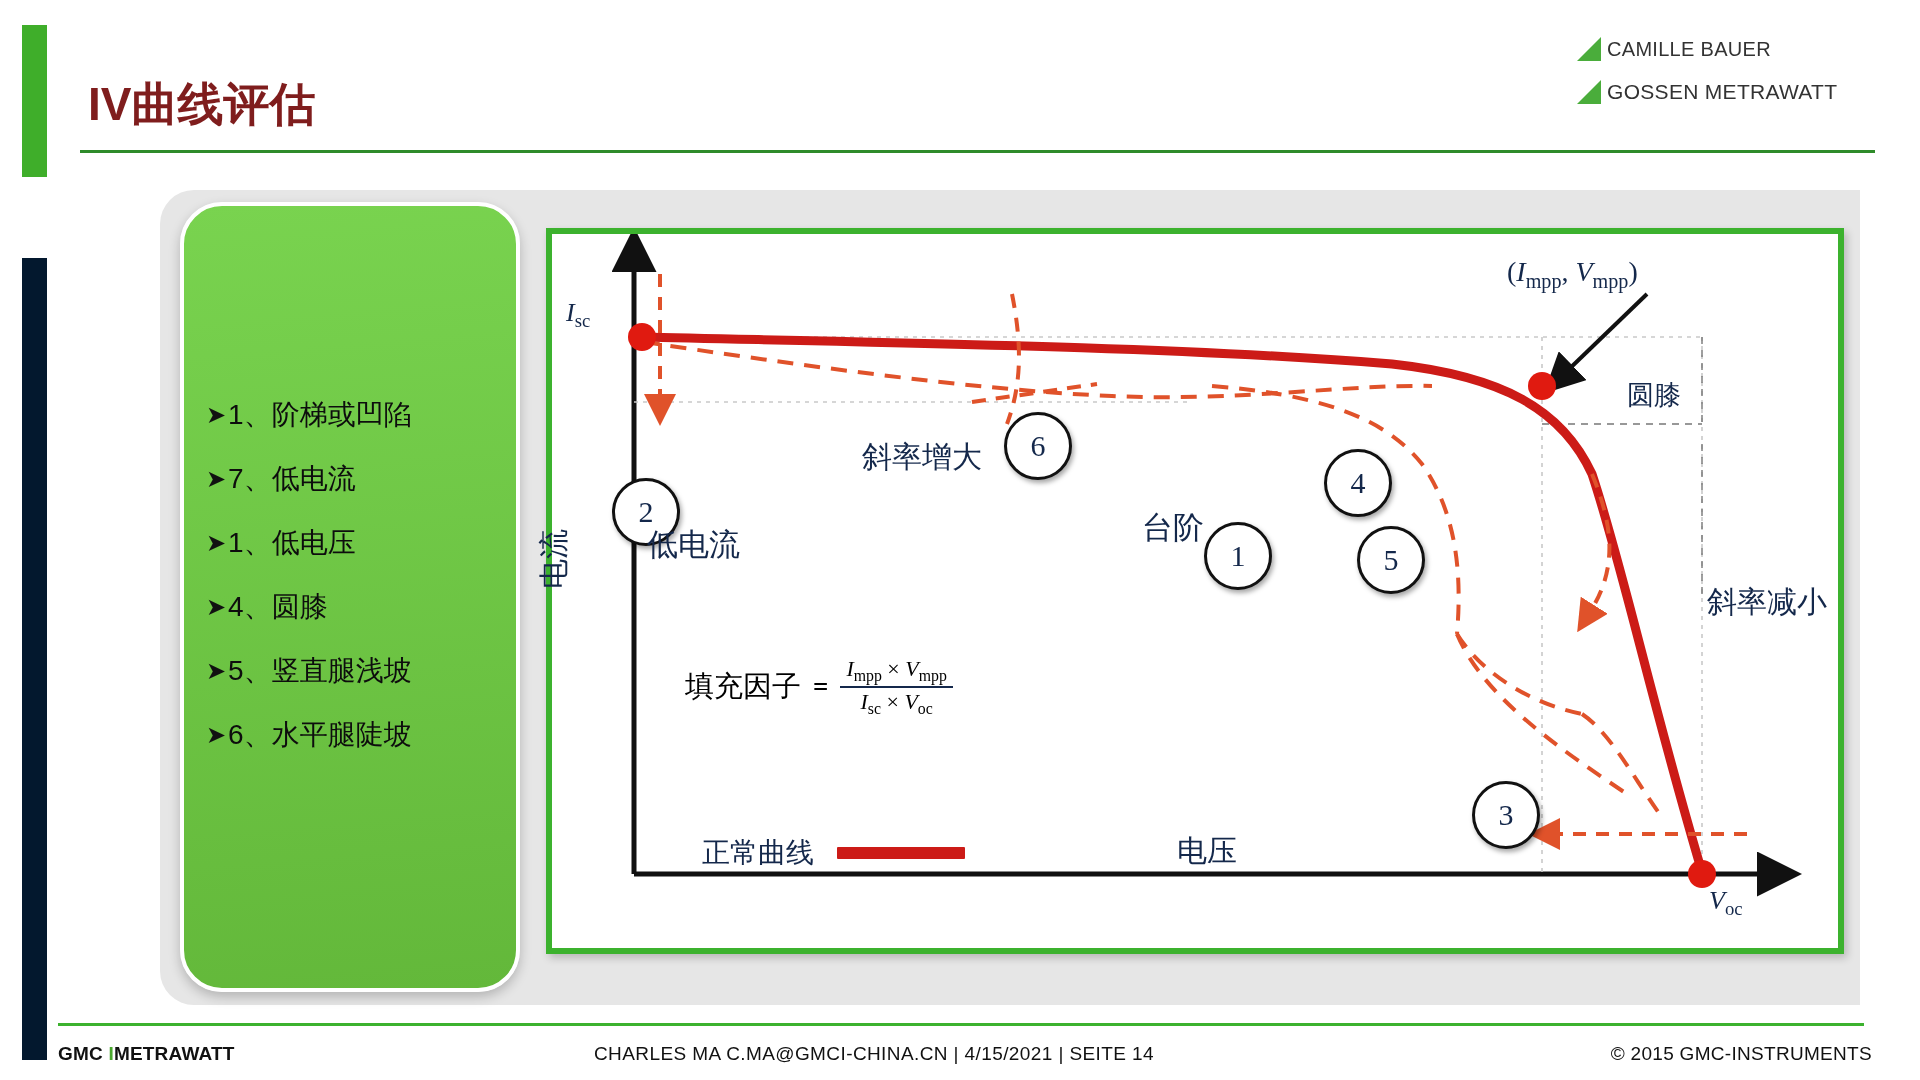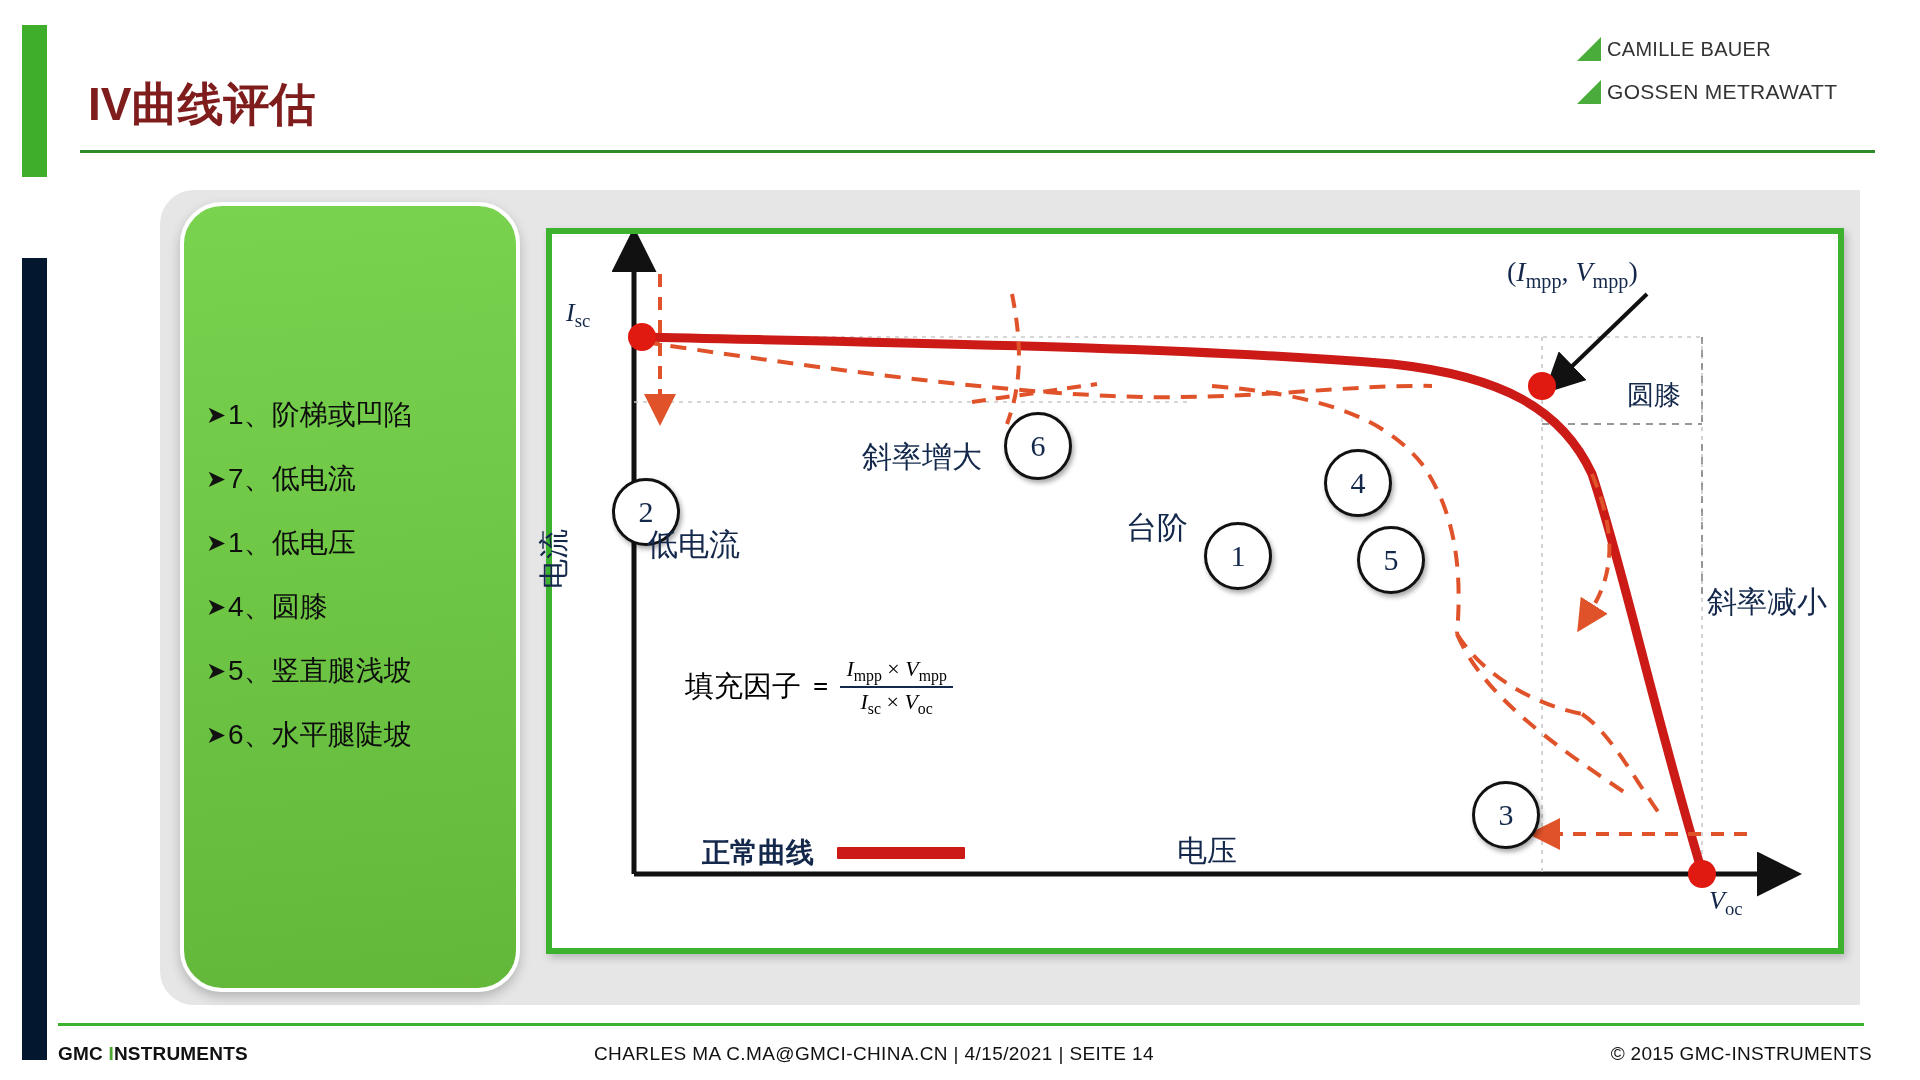--- a/index.html
+++ b/index.html
@@ -135,29 +135,29 @@
     white-space: nowrap;
     font-family: "Liberation Serif", serif;
   }
   #lbl-isc   { left: 14px;  top: 64px;  font-size: 26px; font-family:"Liberation Serif",serif; }
   #lbl-voc   { left: 1157px; top: 652px; font-size: 26px; }
   #lbl-mpp   { left: 955px; top: 22px;  font-size: 28px; }
   #lbl-knee  { left: 1075px; top: 143px; font-size: 27px; }
   #lbl-slope-up   { left: 310px; top: 203px; font-size: 30px; }
   #lbl-slope-down { left: 1155px; top: 348px; font-size: 30px; }
   #lbl-lowcur     { left: 95px;  top: 290px; font-size: 31px; }
-  #lbl-step       { left: 574px; top: 273px; font-size: 31px; }
+  #lbl-step       { left: 590px; top: 273px; font-size: 31px; }
   #lbl-xaxis      { left: 625px; top: 597px; font-size: 30px; }
   #lbl-yaxis {
     left: -18px; top: 355px;
     font-size: 30px;
     transform: rotate(-90deg);
     transform-origin: left top;
   }
-  #lbl-legend { left: 150px; top: 600px; font-size: 28px; font-weight: bold; }
+  #lbl-legend { left: 150px; top: 600px; font-size: 28px; }
 
   .ch-num {
     position: absolute;
     width: 62px; height: 62px;
     border-radius: 50%;
     background: #ffffff;
     border: 3px solid #111;
     box-shadow: 2px 3px 5px rgba(0,0,0,0.35);
     display: flex;
     align-items: center;
@@ -367,16 +367,16 @@
       </span>
       <span class="ff-den">
         <span class="var">I</span><span class="sub">sc</span> × <span class="var">V</span><span class="sub">oc</span>
       </span>
     </span>
   </div>
 </div>
 
 <div id="footer-rule"></div>
 <div class="foot-text" id="foot-left">
-  <span>GMC </span><span class="fl-accent">I</span><span>NSTRUMENTS</span>
+  <span>GMC </span><span class="fl-accent">I</span><span>METRAWATT</span>
 </div>
 <div class="foot-text" id="foot-center">CHARLES MA    C.MA@GMCI-CHINA.CN | 4/15/2021 | SEITE 14</div>
 <div class="foot-text" id="foot-right">© 2015 GMC-INSTRUMENTS</div>
 
 </body></html>

